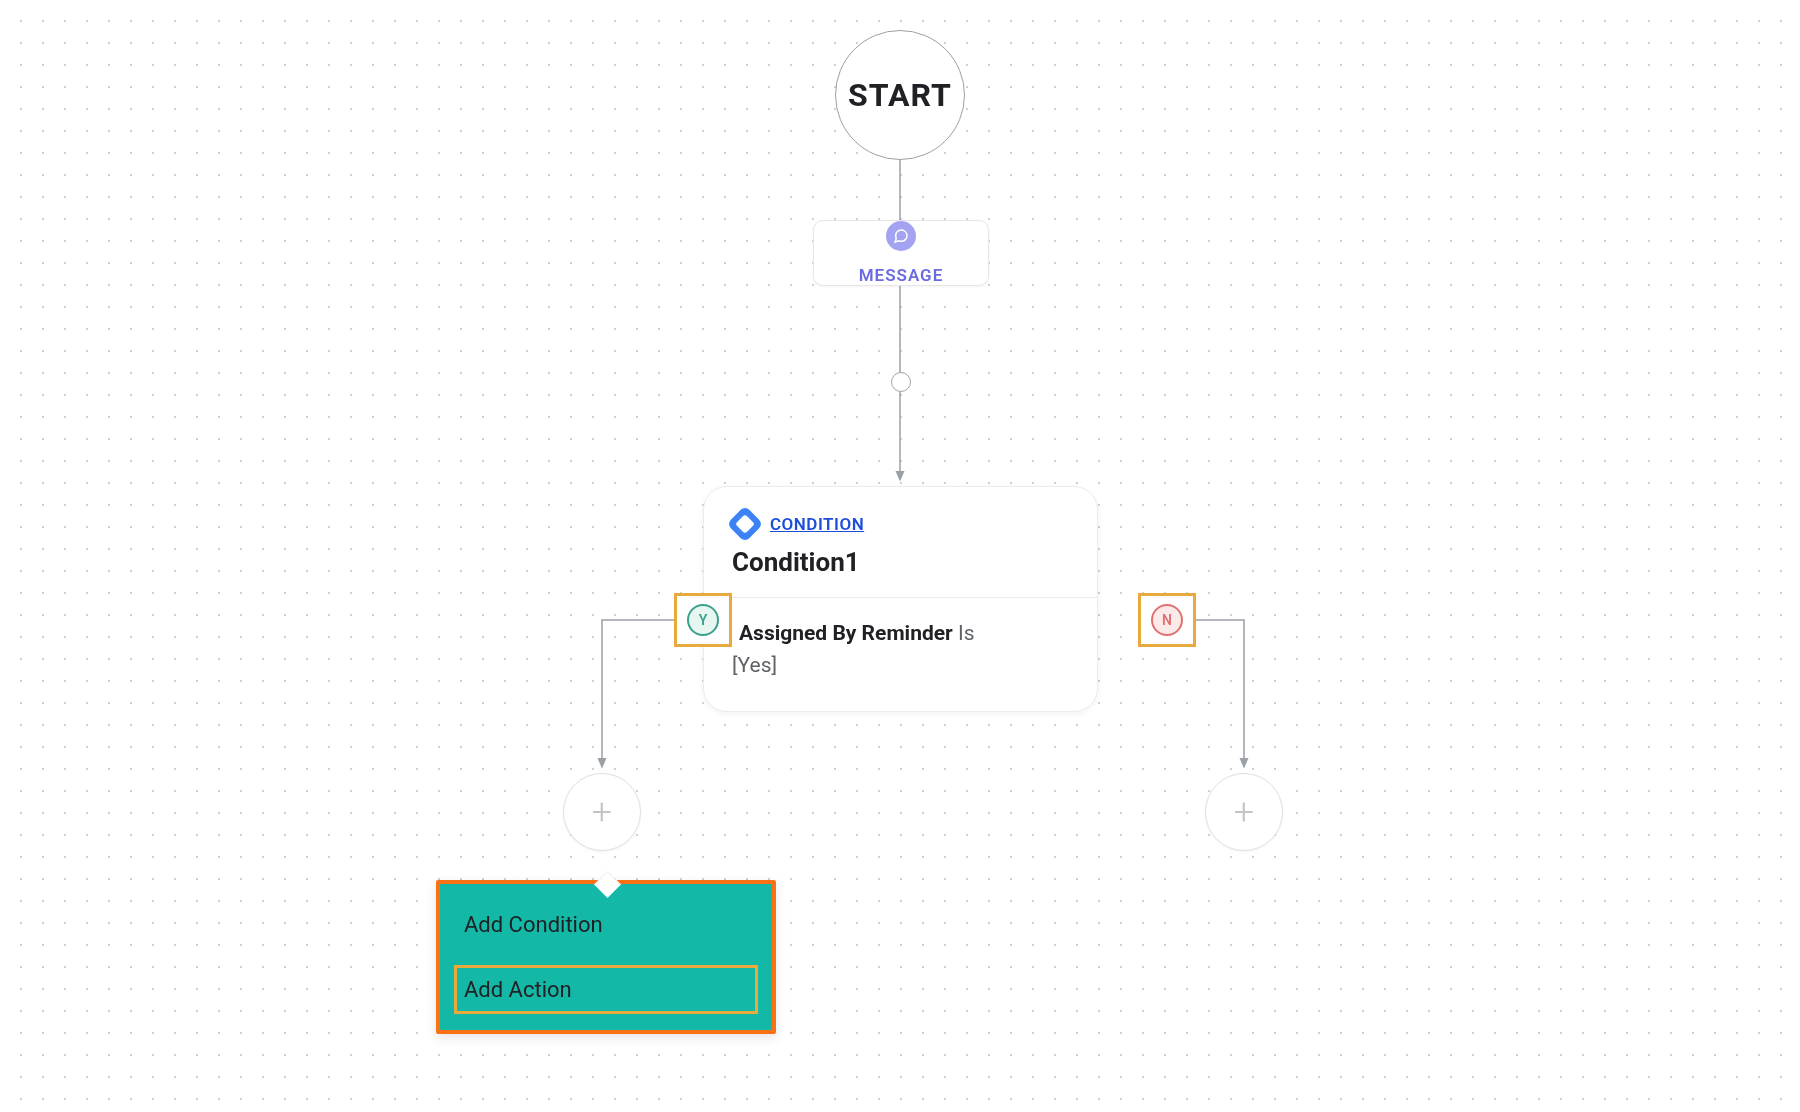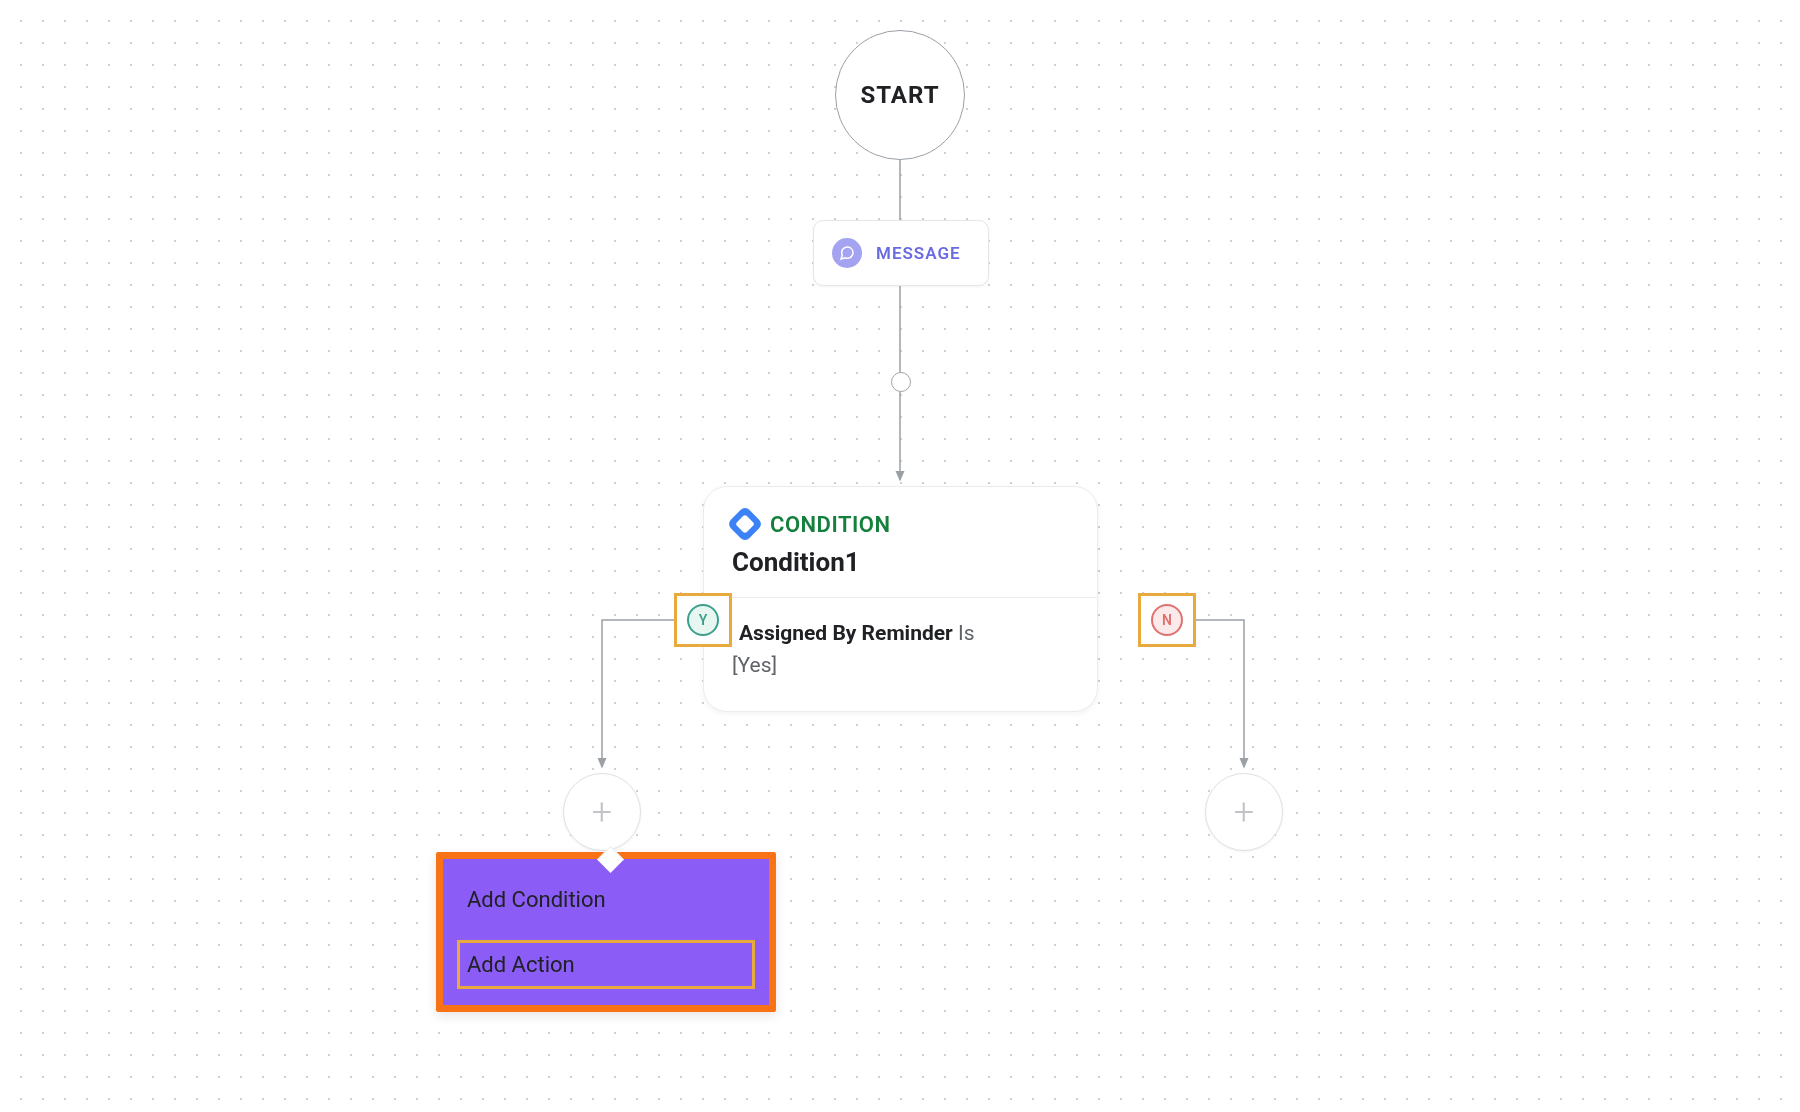--- a/index.html
+++ b/index.html
@@ -36,36 +36,37 @@
   left: 835px;
   top: 30px;
   width: 130px;
   height: 130px;
   border: 1.5px solid #9aa0a6;
   border-radius: 50%;
   display: flex;
   align-items: center;
   justify-content: center;
   font-weight: 700;
-  font-size: 24px;
+  font-size: 32px;
   color: #202124;
   letter-spacing: 1px;
 }
 .msg-node {
   left: 813px;
   top: 220px;
   width: 176px;
   height: 66px;
   border: 1px solid #e6e6e9;
   border-radius: 10px;
   box-shadow: 0 1px 3px rgba(0,0,0,0.05);
   display: flex;
   align-items: center;
   gap: 14px;
   padding: 0 18px;
+  flex-direction: column;
 }
 .msg-icon {
   width: 30px; height: 30px;
   border-radius: 50%;
   background: #a3a3f2;
   display: flex;
   align-items: center;
   justify-content: center;
 }
 .msg-label {
@@ -108,24 +109,25 @@
 }
 .cond-icon::after {
   content: '';
   position: absolute;
   inset: 6px;
   background: #fff;
   transform: rotate(0deg);
   border-radius: 3px;
 }
 .cond-type {
-  color: #15803d;
+  color: #1d4ed8;
   font-weight: 600;
-  font-size: 22px;
+  font-size: 17px;
   letter-spacing: 0.5px;
+  text-decoration: underline;
 }
 .cond-name {
   font-weight: 700;
   font-size: 26px;
   color: #202124;
 }
 .cond-divider {
   height: 1px;
   background: #ececef;
   margin: 20px -28px;
@@ -187,24 +189,24 @@
 .add-btn-right { left: 1205px; top: 773px; }
 .plus-icon {
   font-size: 36px;
   color: #c4c4c8;
   font-weight: 300;
   line-height: 1;
 }
 .popover {
   position: absolute;
   left: 436px;
-  top: 852px;
+  top: 880px;
   width: 340px;
-  background: #8b5cf6;
-  border: 7px solid #f97316;
+  background: #14b8a6;
+  border: 4px solid #f97316;
   border-radius: 2px;
   box-shadow: 0 4px 12px rgba(0,0,0,0.10);
   padding: 16px 14px 16px 14px;
 }
 .popover::before {
   content: '';
   position: absolute;
   top: -9px;
   left: 158px;
   width: 18px; height: 18px;

